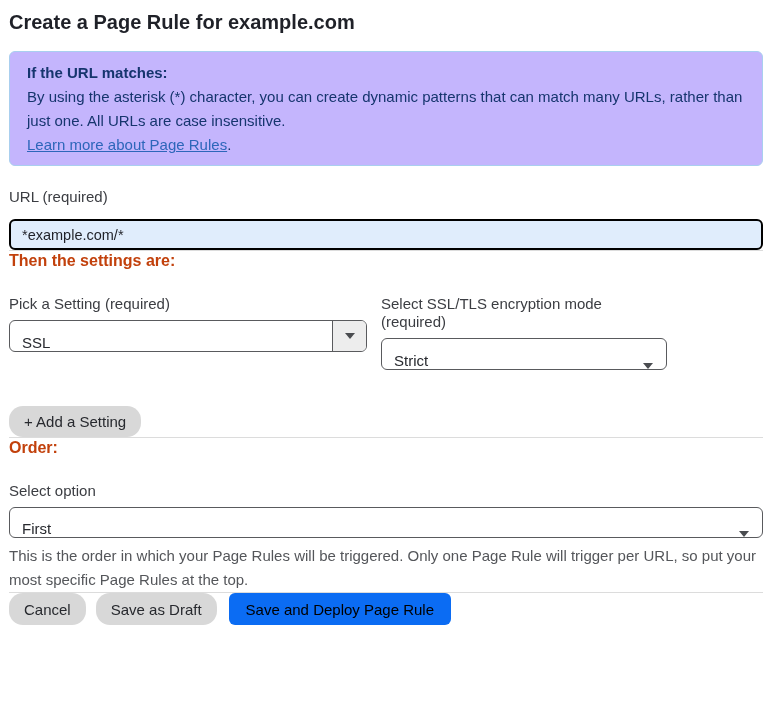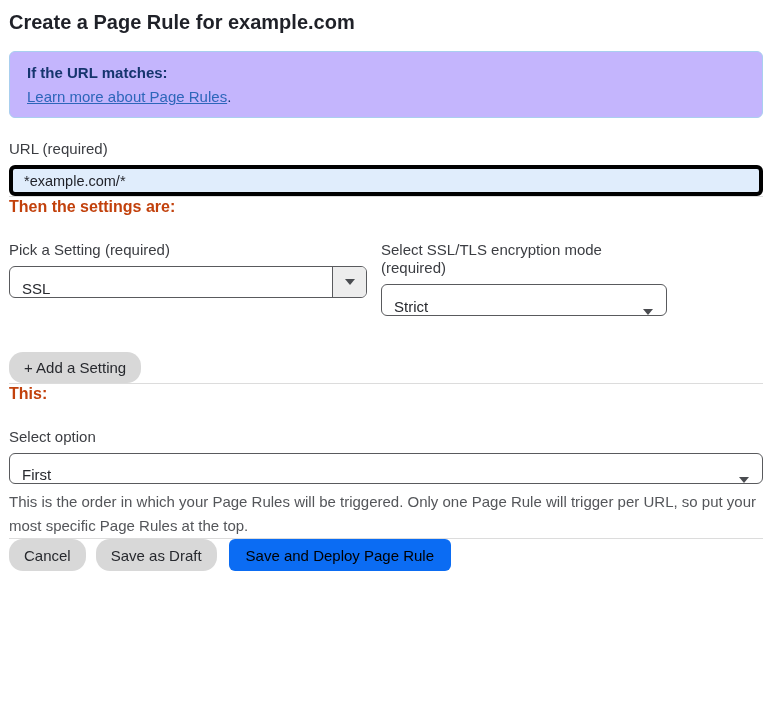--- a/index.html
+++ b/index.html
@@ -44,27 +44,28 @@
     font-size: 15px;
     line-height: 18px;
     color: #3b3d42;
     margin-bottom: 7px;
   }
   
   .url-input {
     width: 100%;
     height: 31px;
     background: #e0edfc;
-    border: 4px solid #000000;
+    border: 2px solid #000000;
     border-radius: 6px;
     padding: 0 11px;
     font-family: "Liberation Sans", sans-serif;
     font-size: 14.5px;
     color: #1f2128;
     outline: none;
+    margin-top: 6px;
   }
   hr.divider {
     border: none;
     border-top: 1px solid #dcdcdc;
     margin: 0;
   }
   .hr-1 { margin: 30px 0 27px 0; }
   .hr-2 { margin: 13px 0 26px 0; }
   .hr-3 { margin: 17px 0 19px 0; }
   h2.section-heading {
@@ -151,20 +152,21 @@
 </style>
 </head>
 <body>
 
 <div class="page">
 
   <h1 class="title">Create a Page Rule for example.com</h1>
 
   <div class="info-box">
     <div class="info-heading">If the URL matches:</div>
+    <div class="info-body">By using the asterisk (*) character, you can create dynamic patterns that can match many URLs, rather than just one. All URLs are case insensitive.</div>
     <div class="info-link-row"><a class="info-link">Learn more about Page Rules</a><span>.</span></div>
   </div>
 
   <label class="field-label">URL (required)</label>
   <input class="url-input" type="text" value="*example.com/*" style="">
 
   <hr class="divider hr-1">
 
   <h2 class="section-heading">Then the settings are:</h2>
 
@@ -184,21 +186,21 @@
         <span class="value">Strict</span>
         <span class="tri"></span>
       </div>
     </div>
   </div>
 
   <button class="gray-btn add-btn">+ Add a Setting</button>
 
   <hr class="divider hr-2">
 
-  <h2 class="section-heading">This:</h2>
+  <h2 class="section-heading">Order:</h2>
 
   <label class="field-label">Select option</label>
   <div class="select select-full">
     <span class="value">First</span>
     <span class="tri"></span>
   </div>
 
   <p class="help-text">This is the order in which your Page Rules will be triggered. Only one Page Rule will trigger per URL, so put your most specific Page Rules at the top.</p>
 
   <hr class="divider hr-3">

